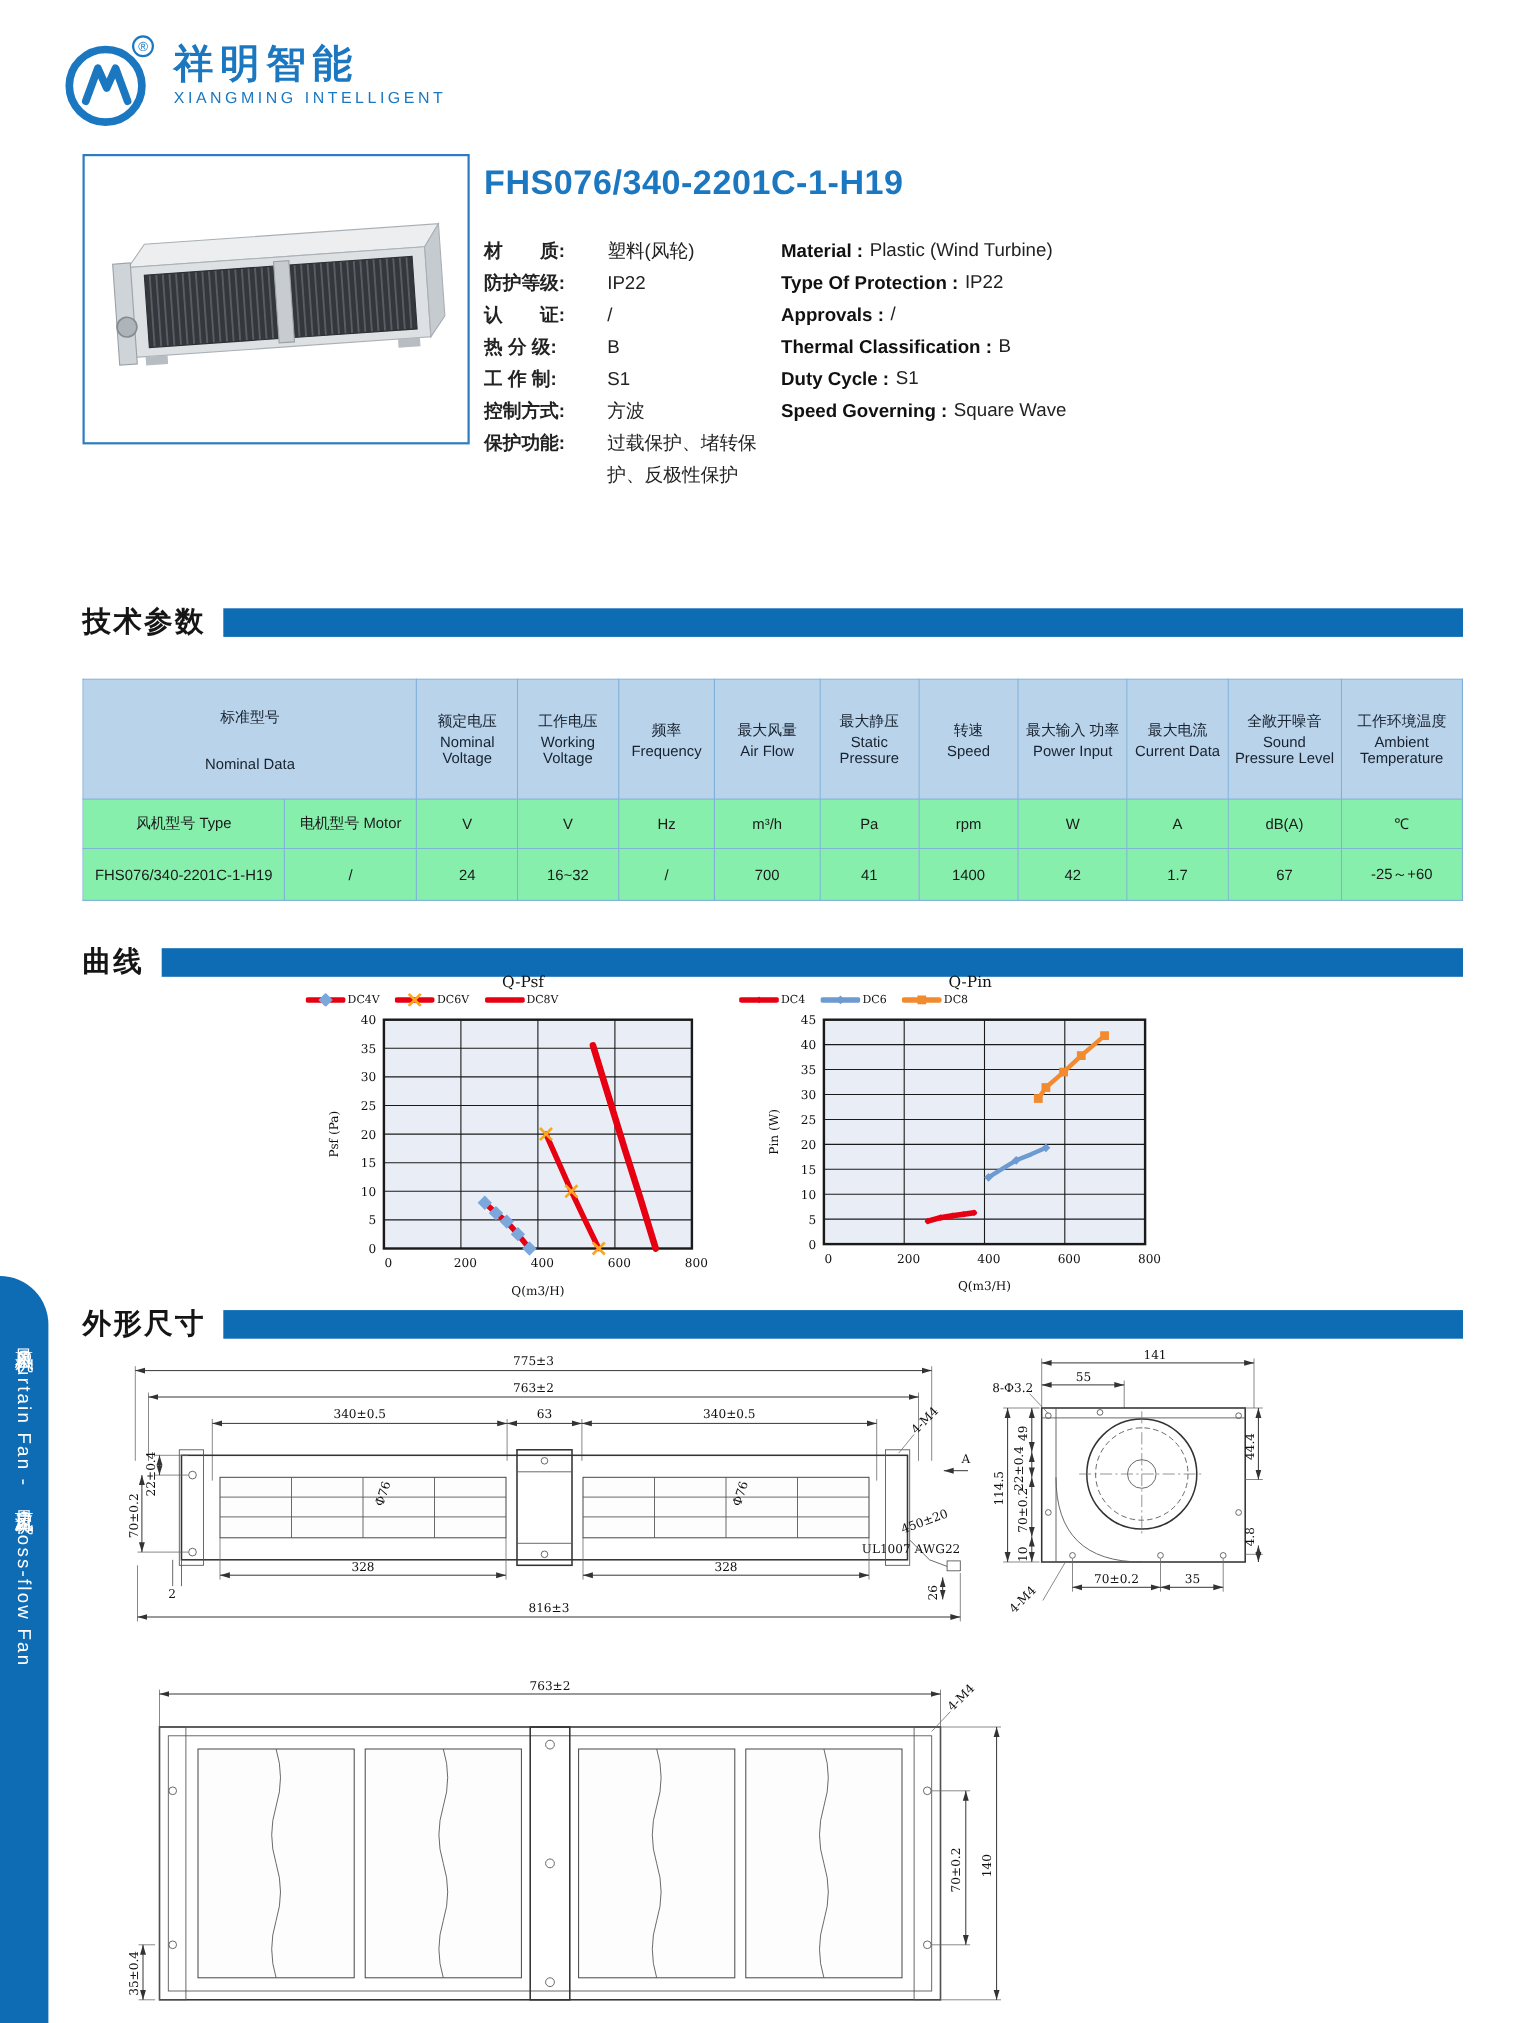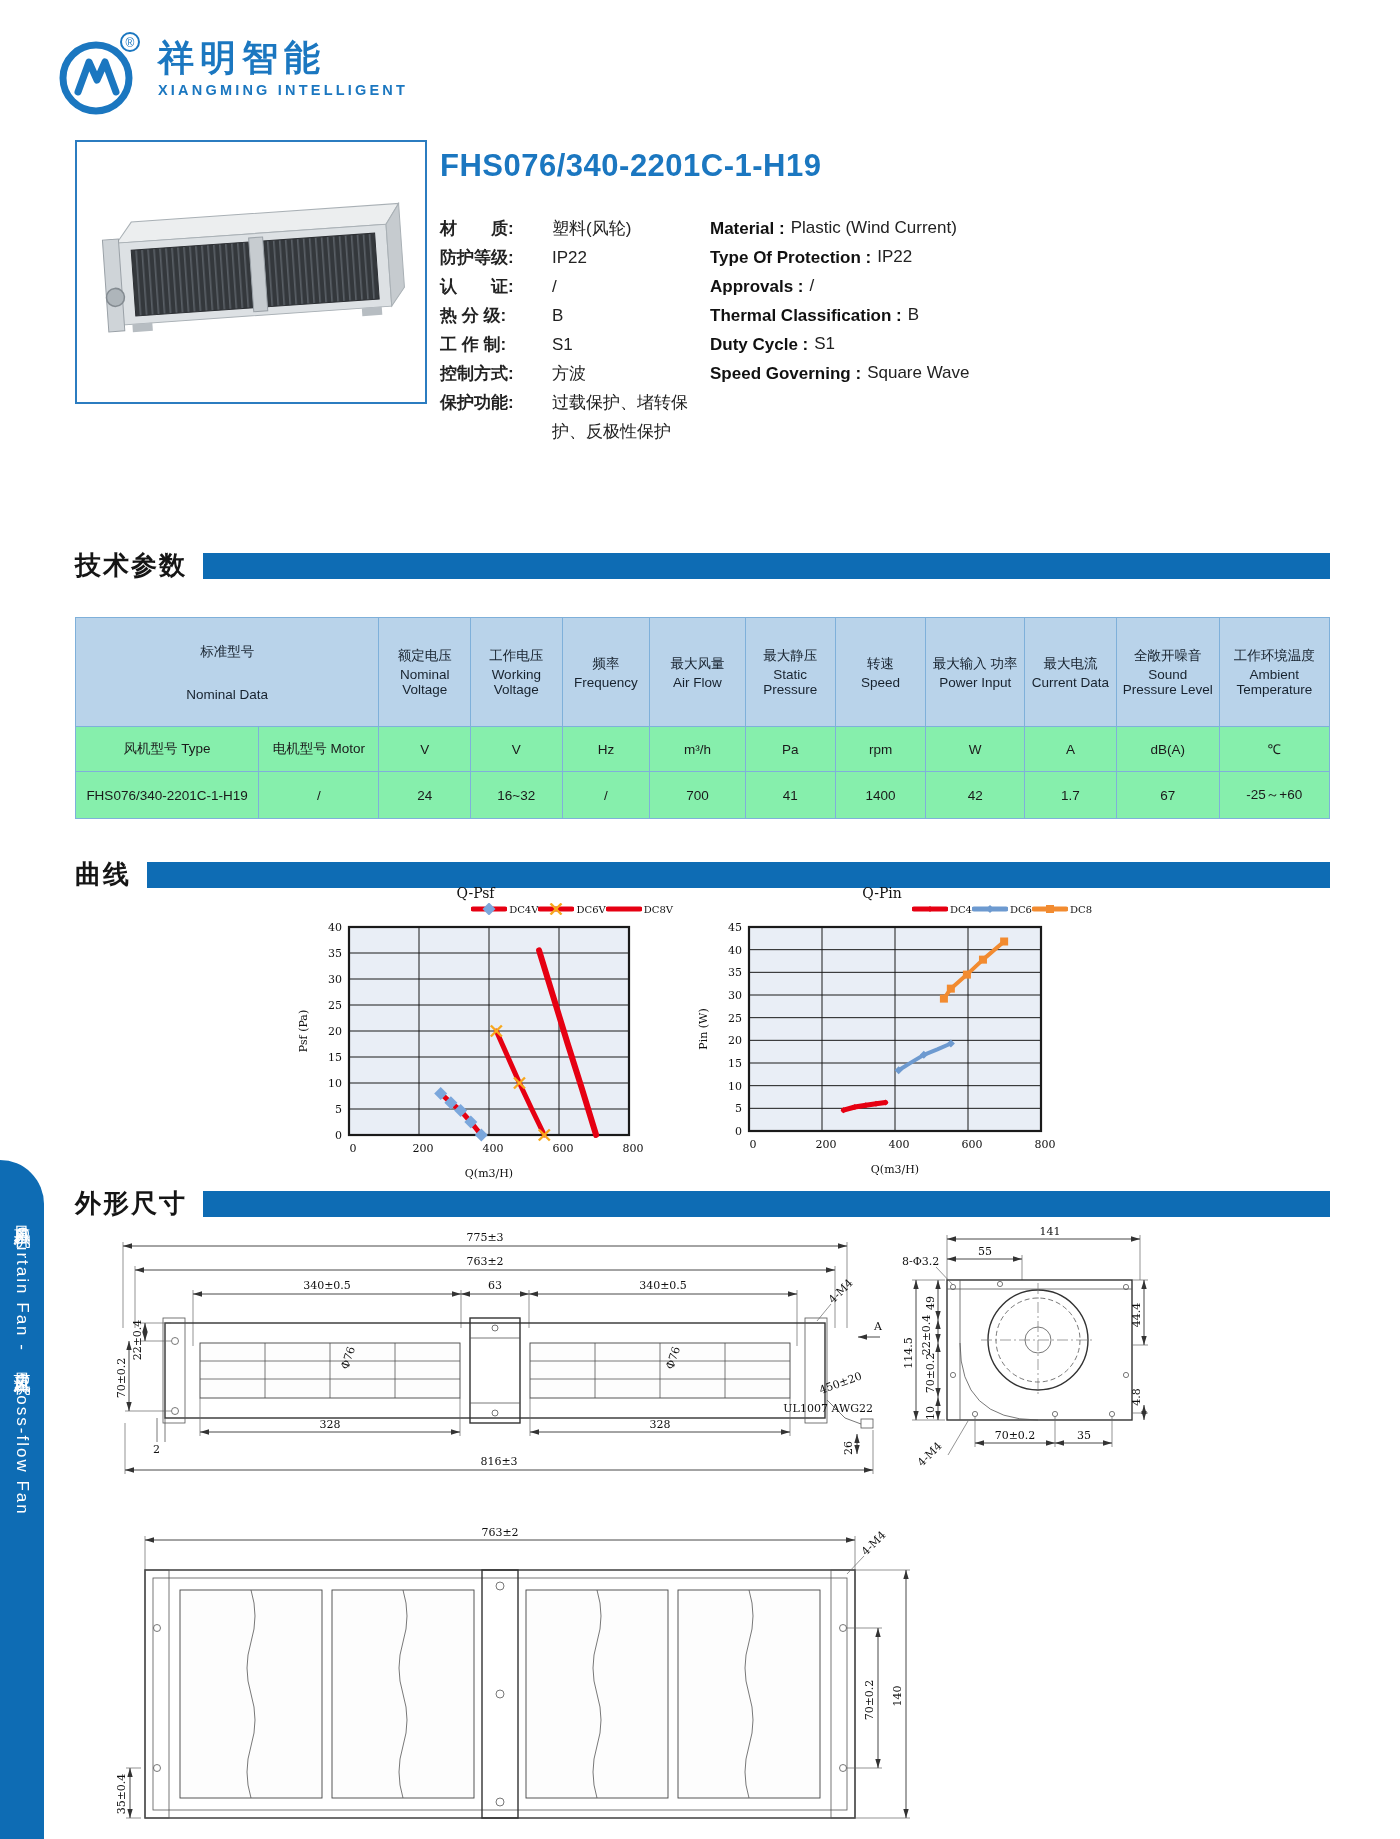--- a/index.html
+++ b/index.html
@@ -2,21 +2,21 @@
 <html><head>
 <meta charset="utf-8">
 <style>
   html,body{margin:0;padding:0;background:#ffffff;}
   .page{position:relative;width:1400px;height:1839px;background:#fff;overflow:hidden;
         font-family:"Liberation Sans",sans-serif;color:#111;}
   
   .logo{position:absolute;left:58px;top:28px;display:flex;align-items:flex-start;}
   .logo-text{margin-left:14px;margin-top:10px;}
   .logo-zh{font-size:36px;font-weight:bold;color:#1b77c0;letter-spacing:6px;line-height:1.1;}
-  .logo-en{font-size:14.5px;font-weight:bold;color:#1b77c0;letter-spacing:3.2px;margin-top:4px;}
+  .logo-en{font-size:14.5px;font-weight:normal;color:#1b77c0;letter-spacing:3.2px;margin-top:4px;}
   
   .photo-box{position:absolute;left:75px;top:140px;width:348px;height:260px;border:2px solid #2b7cc0;background:#fff;}
   
   .model-title{position:absolute;left:440px;top:148px;font-size:31px;font-weight:bold;color:#1b77c0;letter-spacing:.5px;}
   .specs{position:absolute;left:440px;top:214px;width:740px;}
   .spec-row{display:grid;grid-template-columns:112px 158px 1fr;line-height:29px;font-size:17px;}
   .spec-zh-label{font-weight:bold;color:#222;white-space:pre;}
   .spec-zh-value{color:#222;}
   .spec-en{display:flex;}
   .spec-en b{white-space:pre;font-weight:bold;color:#111;}
@@ -31,21 +31,21 @@
   table.params th,table.params td{border:1px solid #7fb0da;text-align:center;vertical-align:middle;padding:2px 3px;}
   table.params th{background:#b9d3ea;font-weight:normal;height:104px;color:#17222e;}
   table.params td{background:#86efac;color:#1a1a1a;}
   table.params tr.units td{height:40px;}
   table.params tr.vals td{height:42px;}
   th .zh{margin-bottom:2px;}
   th.merged .zh{margin-bottom:26px;}
   
   .chart{position:absolute;text-align:center;}
   .chart-title{font-family:"DejaVu Serif",serif;font-size:14px;color:#111;}
-  .legend{display:flex;justify-content:flex-end;margin-top:2px;align-items:center;}
+  .legend{display:flex;justify-content:flex-start;gap:14px;margin-top:2px;align-items:center;}
   .legend-item{display:flex;align-items:center;gap:2px;}
   .legend-item span{font-family:"DejaVu Serif",serif;font-size:10px;color:#111;}
   .plot-svg{display:block;margin-top:2px;}
   .ticktext{font-family:"DejaVu Serif",serif;font-size:11px;fill:#111;}
   
   .side-tab{position:absolute;left:0;top:1160px;width:44px;height:679px;background:#0e6cb4;border-radius:0 46px 0 0;}
   .side-tab-text{position:absolute;left:50%;top:52px;transform:translateX(-50%);
      writing-mode:vertical-rl;text-orientation:mixed;color:#fff;font-size:17px;letter-spacing:2px;white-space:nowrap;}
   
   .dwg{position:absolute;}
@@ -99,21 +99,21 @@
     </svg>
   </div>
 
   <div class="model-title">FHS076/340-2201C-1-H19</div>
   <div class="specs" id="spec-rows">
       <div class="spec-row">
         <span class="spec-zh-label">材　　质:</span>
         <span class="spec-zh-value">塑料(风轮)</span>
         <span class="spec-en">
           <b>Material :</b>
-          <span>Plastic (Wind Current)</span>
+          <span>Plastic (Wind Turbine)</span>
         </span>
       </div>
       <div class="spec-row">
         <span class="spec-zh-label">防护等级:</span>
         <span class="spec-zh-value">IP22</span>
         <span class="spec-en">
           <b>Type Of Protection :</b>
           <span>IP22</span>
         </span>
       </div>

